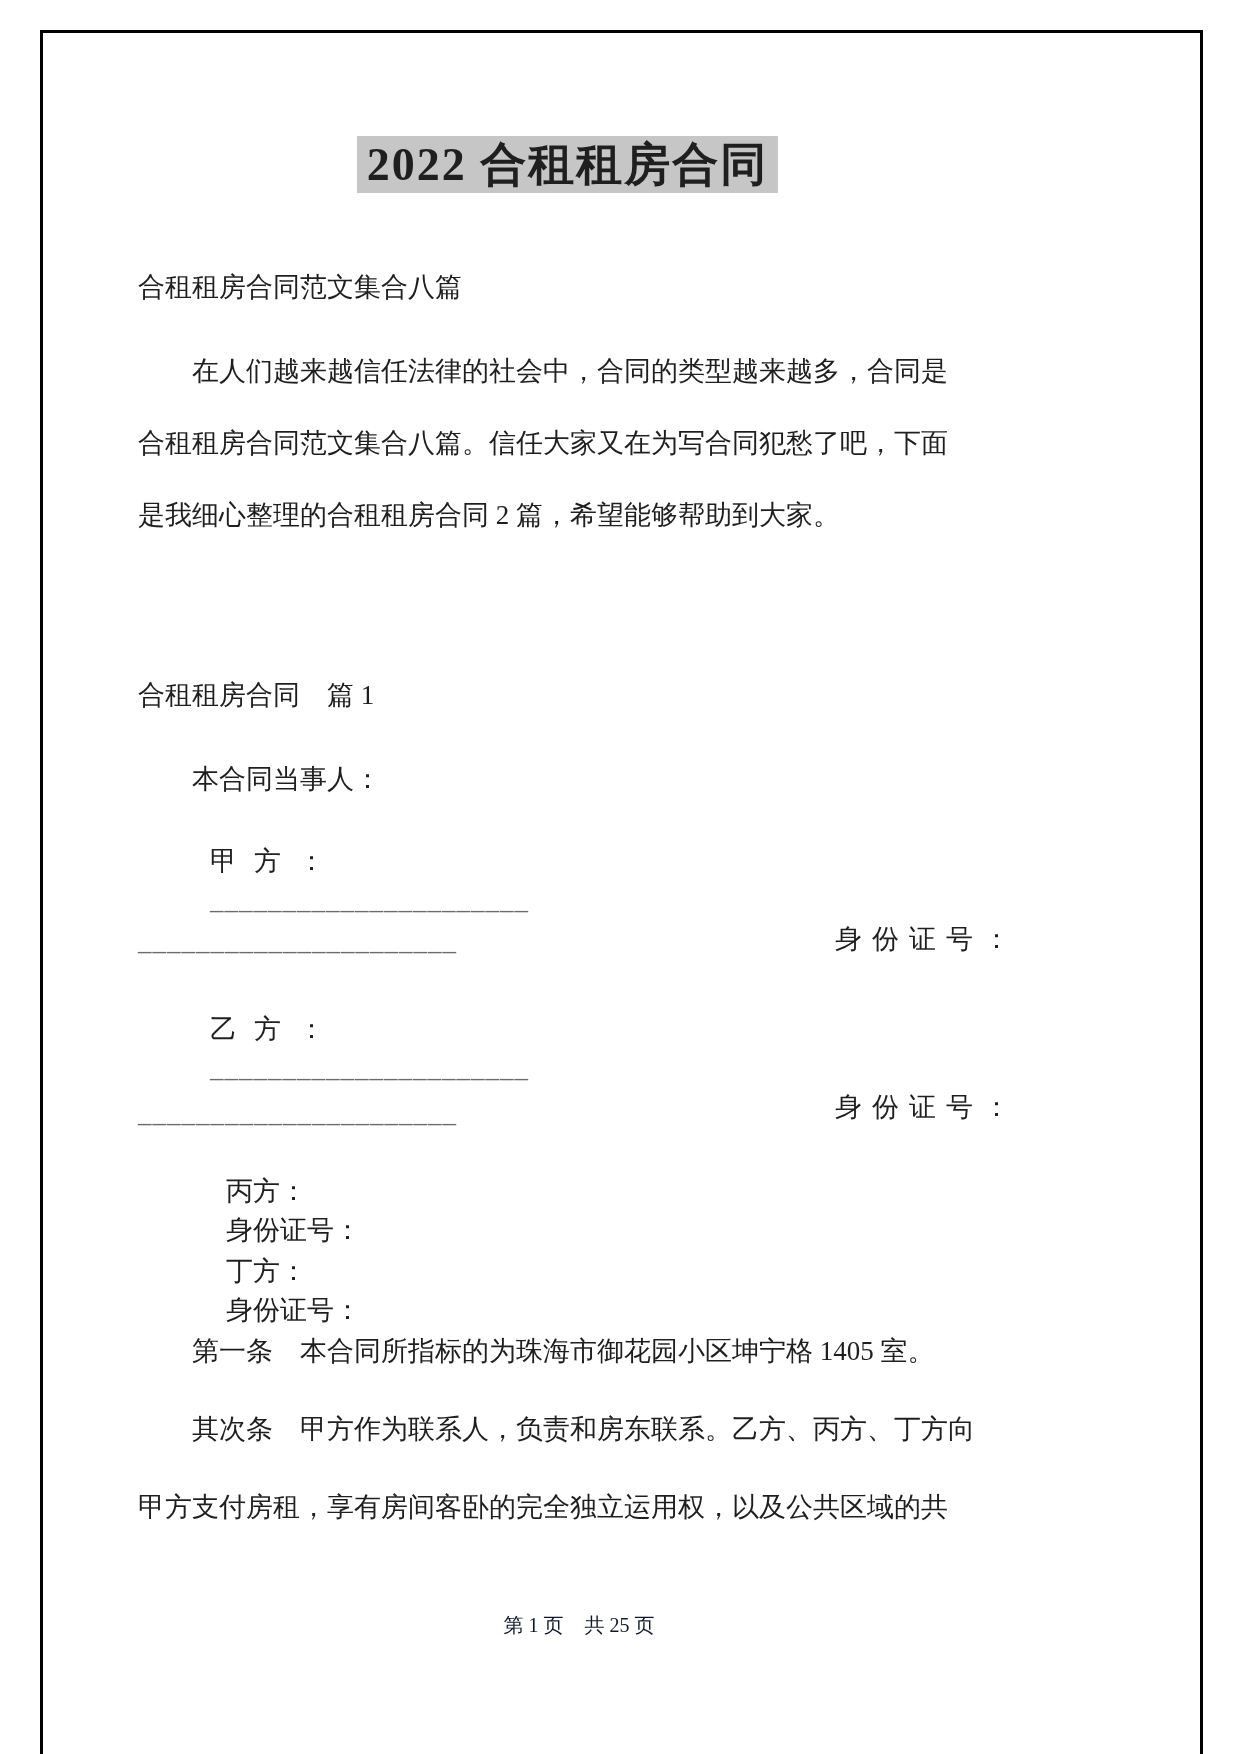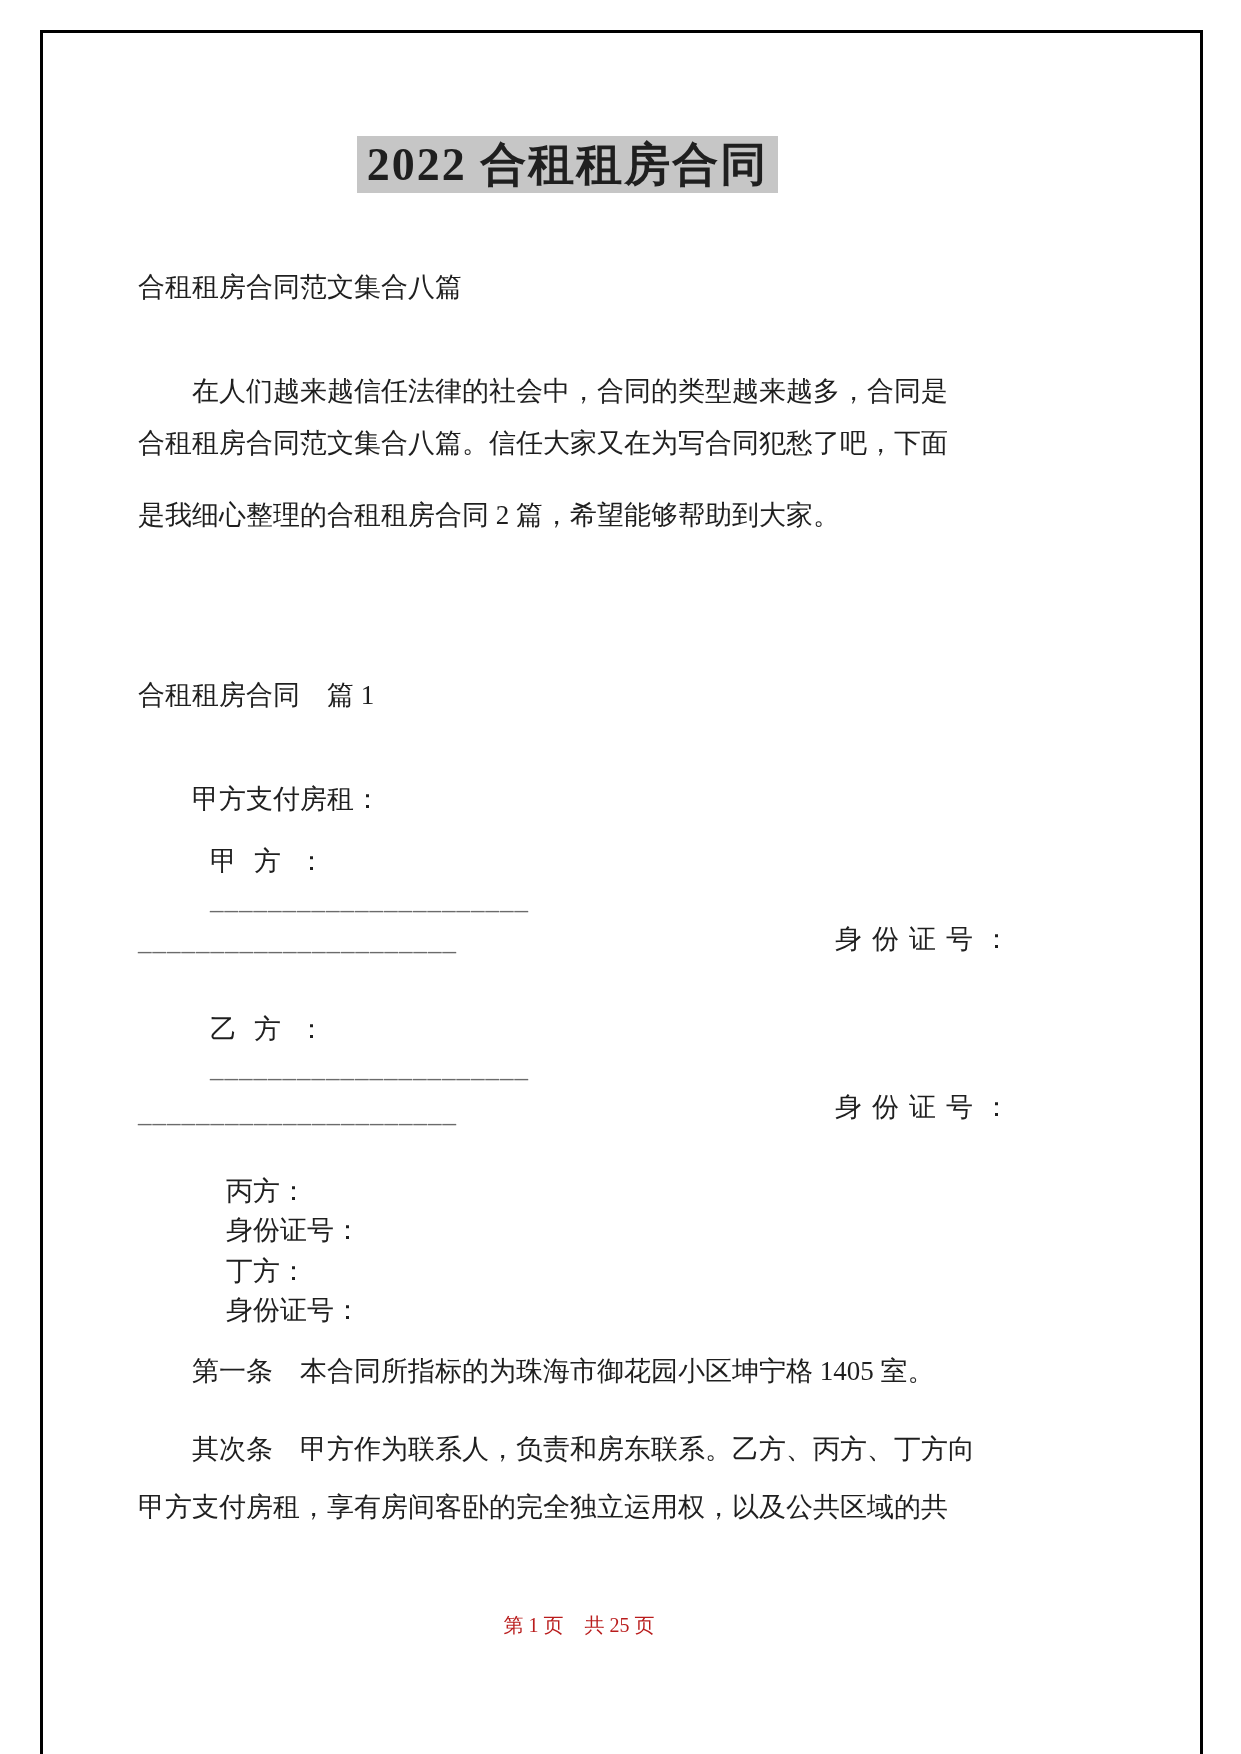--- a/index.html
+++ b/index.html
@@ -20,56 +20,56 @@
     position: absolute; top: 134px; left: 0; width: 1135px;
     text-align: center; font-size: 46px; font-weight: bold;
     letter-spacing: 2px;
   }
   .doc-title .hl { padding: 3px 10px; }
   .content {
     position: absolute; left: 138px; top: 0; width: 882px;
     font-size: 27px; line-height: 1.45;
   }
   .block { position: absolute; left: 0; width: 100%; }
-  .indent { text-indent: 2em; margin-top: 20px; }
+  .indent { text-indent: 2em; }
   .party-row {
     display: flex; justify-content: flex-start; align-items: baseline;
     padding-left: 58px;
     flex-direction: column;
   }
   .party-label { letter-spacing: 17px; white-space: nowrap; }
   .party-blank { margin-left: 14px; color: #6b6b6b; letter-spacing: 1px; white-space: nowrap; }
   .party-id { margin-left: auto; letter-spacing: 10px; white-space: nowrap; }
   .blank-line { color: #6b6b6b; letter-spacing: 1px; }
   .pair-row { display: flex; align-items: baseline; padding-left: 54px; flex-direction: column; }
   .pair-row .pair-id { margin-left: 34px; }
   .page-footer {
     position: absolute; top: 1612px; left: 138px; width: 882px;
-    text-align: center; font-size: 20px; color: #b91c1c;
+    text-align: center; font-size: 20px; color: #0f172a;
   }
   .page-footer span { margin: 0 8px; }
 </style>
 </head>
 <body>
 
 <div class="page-frame" style="border-color: rgb(0, 0, 0);"></div>
 
 <h1 class="doc-title"><span class="hl" id="title-hl" style="background: rgb(198, 198, 198);">2022 合租租房合同</span></h1>
 
 <div class="content">
 
   <div class="block" style="top:268px">合租租房合同范文集合八篇</div>
 
   <div class="block indent" style="top:352px">在人们越来越信任法律的社会中，合同的类型越来越多，合同是</div>
   <div class="block" style="top:424px">合租租房合同范文集合八篇。信任大家又在为写合同犯愁了吧，下面</div>
   <div class="block" style="top:496px">是我细心整理的合租租房合同 2 篇，希望能够帮助到大家。</div>
 
   <div class="block" style="top:676px">合租租房合同　篇 1</div>
 
-  <div class="block indent" style="top:760px">甲方支付房租：</div>
+  <div class="block indent" style="top:760px">本合同当事人：</div>
 
   <div class="block party-row" style="top:842px">
     <span class="party-label">甲方：</span>
     <span class="party-blank">______________________</span>
     <span class="party-id">身份证号：</span>
   </div>
   <div class="block blank-line" style="top:922px">______________________</div>
 
   <div class="block party-row" style="top:1010px">
     <span class="party-label">乙方：</span>

